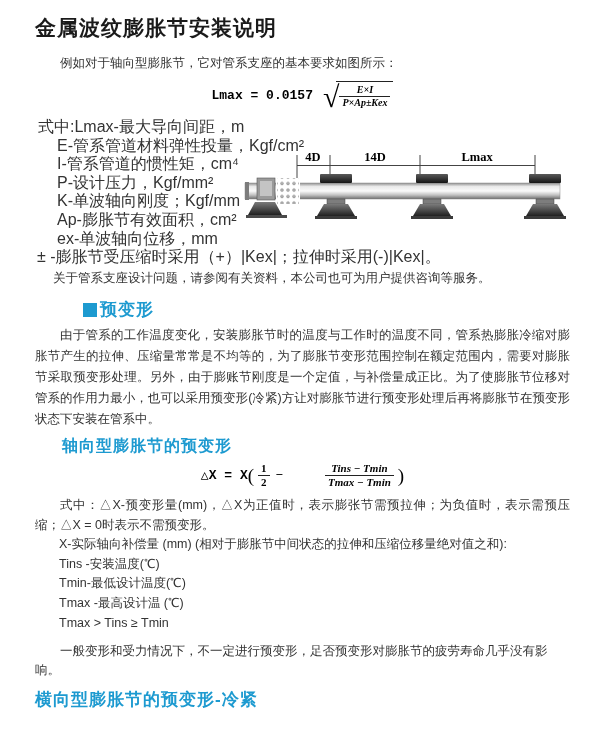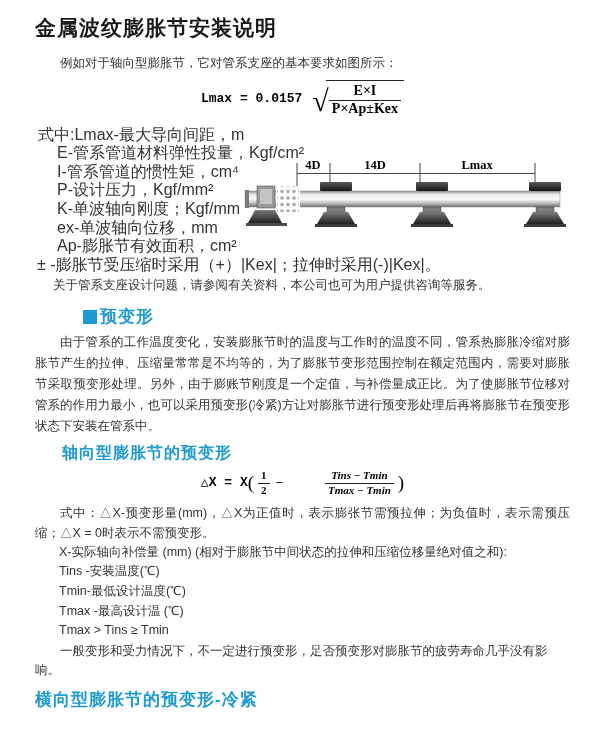--- a/index.html
+++ b/index.html
@@ -16,42 +16,42 @@
   
   .formula{text-align:center;font-family:"Liberation Serif",serif;color:#000;}
   .f1{margin:7px 0 8px 0;}
   .flhs{font-weight:bold;font-size:13px;font-family:Liberation Mono, monospace;}
   .sqrt{display:inline-flex;align-items:center;vertical-align:middle;margin-left:6px;}
   .rad{font-size:30px;line-height:1;margin-right:-3px;transform:translateY(2px);font-weight:400;}
   .sqrt-box{display:inline-block;border-top:1.6px solid #222;padding:2px 3px 0 3px;}
   .frac{display:inline-block;vertical-align:middle;text-align:center;font-family:"Liberation Serif",serif;}
   .frac .num{display:block;border-bottom:1px solid #222;padding:0 3px;line-height:1.2;}
   .frac .den{display:block;padding:0 3px;line-height:1.2;}
-  .f1 .frac{font-size:14px;font-weight:bold;}
+  .f1 .frac{font-size:10px;font-style:italic;font-weight:bold;}
   
   .defs-wrap{position:relative;margin-top:2px;}
   .defs .def{font-size:16px;line-height:18.6px;padding-left:22px;color:#333;}
   .defs .def:first-child{padding-left:3px;}
   .defs .def:last-child{padding-left:2px;}
   .diagram{position:absolute;left:208px;top:30px;}
   .note1{font-size:12.5px;line-height:19px;padding-left:18px;margin-top:2px;}
   
   .sec{margin:10px 0 4px 0;font-size:17px;font-weight:bold;color:#1d9ad0;letter-spacing:1px;padding-left:48px;}
   .body-para{font-size:12.5px;line-height:21px;text-align:justify;text-indent:2em;color:#333;}
   .sub{font-weight:bold;color:#1d9ad0;margin:6px 0 2px 0;letter-spacing:1px;}
   .sub.axial{font-size:16px;padding-left:27px;}
   .sub.lateral{font-size:17px;margin-top:8px;}
   .f2{margin:5px 0 6px 0;}
   .f2 .paren{font-size:19px;vertical-align:middle;font-family:"Liberation Serif",serif;}
   .f2 .frac.half{font-size:11px;font-weight:bold;}
   .f2 .frac.tt{font-size:11px;font-style:italic;font-weight:bold;margin-left:36px;}
   .f2 .minus{font-weight:bold;font-size:13px;vertical-align:middle;margin:0 2px;}
   .explain{font-size:12.5px;line-height:20px;text-align:justify;text-indent:2em;}
   .items .item{font-size:12.5px;line-height:19.6px;padding-left:24px;}
-  .note2{font-size:12.5px;line-height:19px;text-indent:2em;margin-top:1px;}
+  .note2{font-size:12.5px;line-height:19px;text-indent:2em;margin-top:9px;}
 </style>
 </head>
 <body>
 
 <div class="page">
 
   <h1>金属波纹膨胀节安装说明</h1>
 
 
   <p class="example">例如对于轴向型膨胀节，它对管系支座的基本要求如图所示：</p>
@@ -69,22 +69,22 @@
     </span>
   </div>
 
   <div class="defs-wrap">
     <div class="defs">
       <div class="def">式中:Lmax-最大导向间距，m</div>
       <div class="def">E-管系管道材料弹性投量，Kgf/cm²</div>
       <div class="def">I-管系管道的惯性矩，cm⁴</div>
       <div class="def">P-设计压力，Kgf/mm²</div>
       <div class="def">K-单波轴向刚度；Kgf/mm</div>
+      <div class="def">Ap-膨胀节有效面积，cm²</div>
       <div class="def">ex-单波轴向位移，mm</div>
-      <div class="def">Ap-膨胀节有效面积，cm²</div>
       <div class="def">± -膨胀节受压缩时采用（+）|Kex|；拉伸时采用(-)|Kex|。</div>
     </div>
 
     <svg class="diagram" width="330" height="78" viewBox="0 0 330 78">
       <defs>
         <linearGradient id="pipeG" x1="0" y1="0" x2="0" y2="1">
           <stop offset="0" stop-color="#8f8f8f"></stop>
           <stop offset="0.22" stop-color="#e9e9e9"></stop>
           <stop offset="0.5" stop-color="#fafafa"></stop>
           <stop offset="0.75" stop-color="#c2c2c2"></stop>

